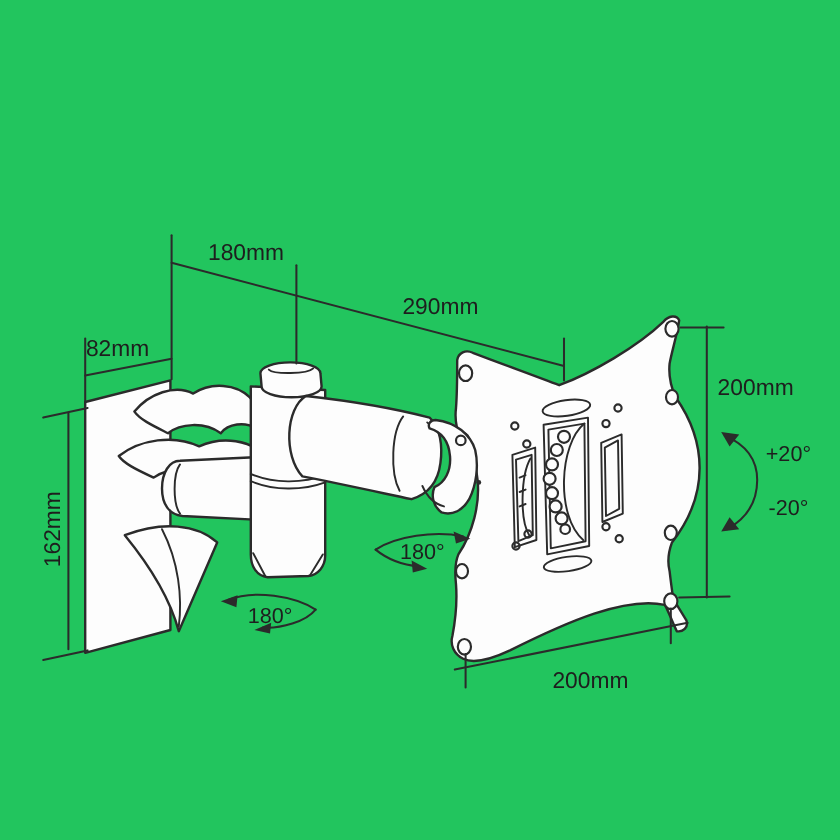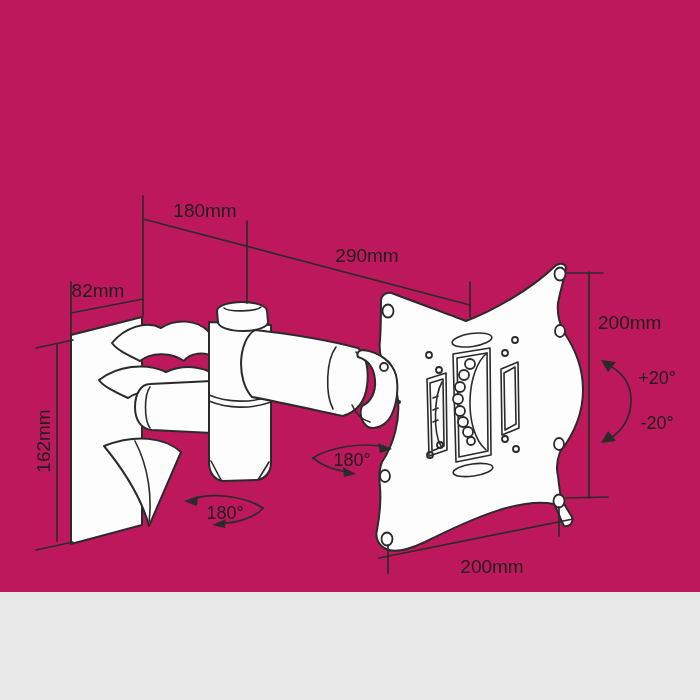--- a/index.html
+++ b/index.html
@@ -1,16 +1,16 @@
 <!DOCTYPE html>
 <html><head>
 <meta charset="utf-8">
 <style>
   html,body{margin:0;padding:0;background:#e8e8e8;}
-  .stage{width:700px;height:592px;background:#be185d;position:relative;overflow:hidden;}
+  .stage{width:700px;height:700px;background:#22c55e;position:relative;overflow:hidden;}
   svg{display:block;}
   .lbl{font-family:"Liberation Sans","DejaVu Sans",sans-serif;font-size:19px;fill:#1e1e1e;}
   .lbl-sm{font-family:"Liberation Sans","DejaVu Sans",sans-serif;font-size:18px;fill:#1e1e1e;}
   .ln{stroke:#2b2b2b;fill:none;stroke-width:1.7;stroke-linecap:round;stroke-linejoin:round;}
   .shape{stroke:#2b2b2b;fill:#fdfdfd;stroke-width:2;stroke-linecap:round;stroke-linejoin:round;}
   .detail{stroke:#2b2b2b;fill:none;stroke-width:1.6;stroke-linecap:round;stroke-linejoin:round;}
   .hole{stroke:#2b2b2b;fill:#fdfdfd;stroke-width:1.8;}
   .dot{fill:#2b2b2b;stroke:none;}
   .arrow{fill:#2b2b2b;stroke:none;}
 </style>

